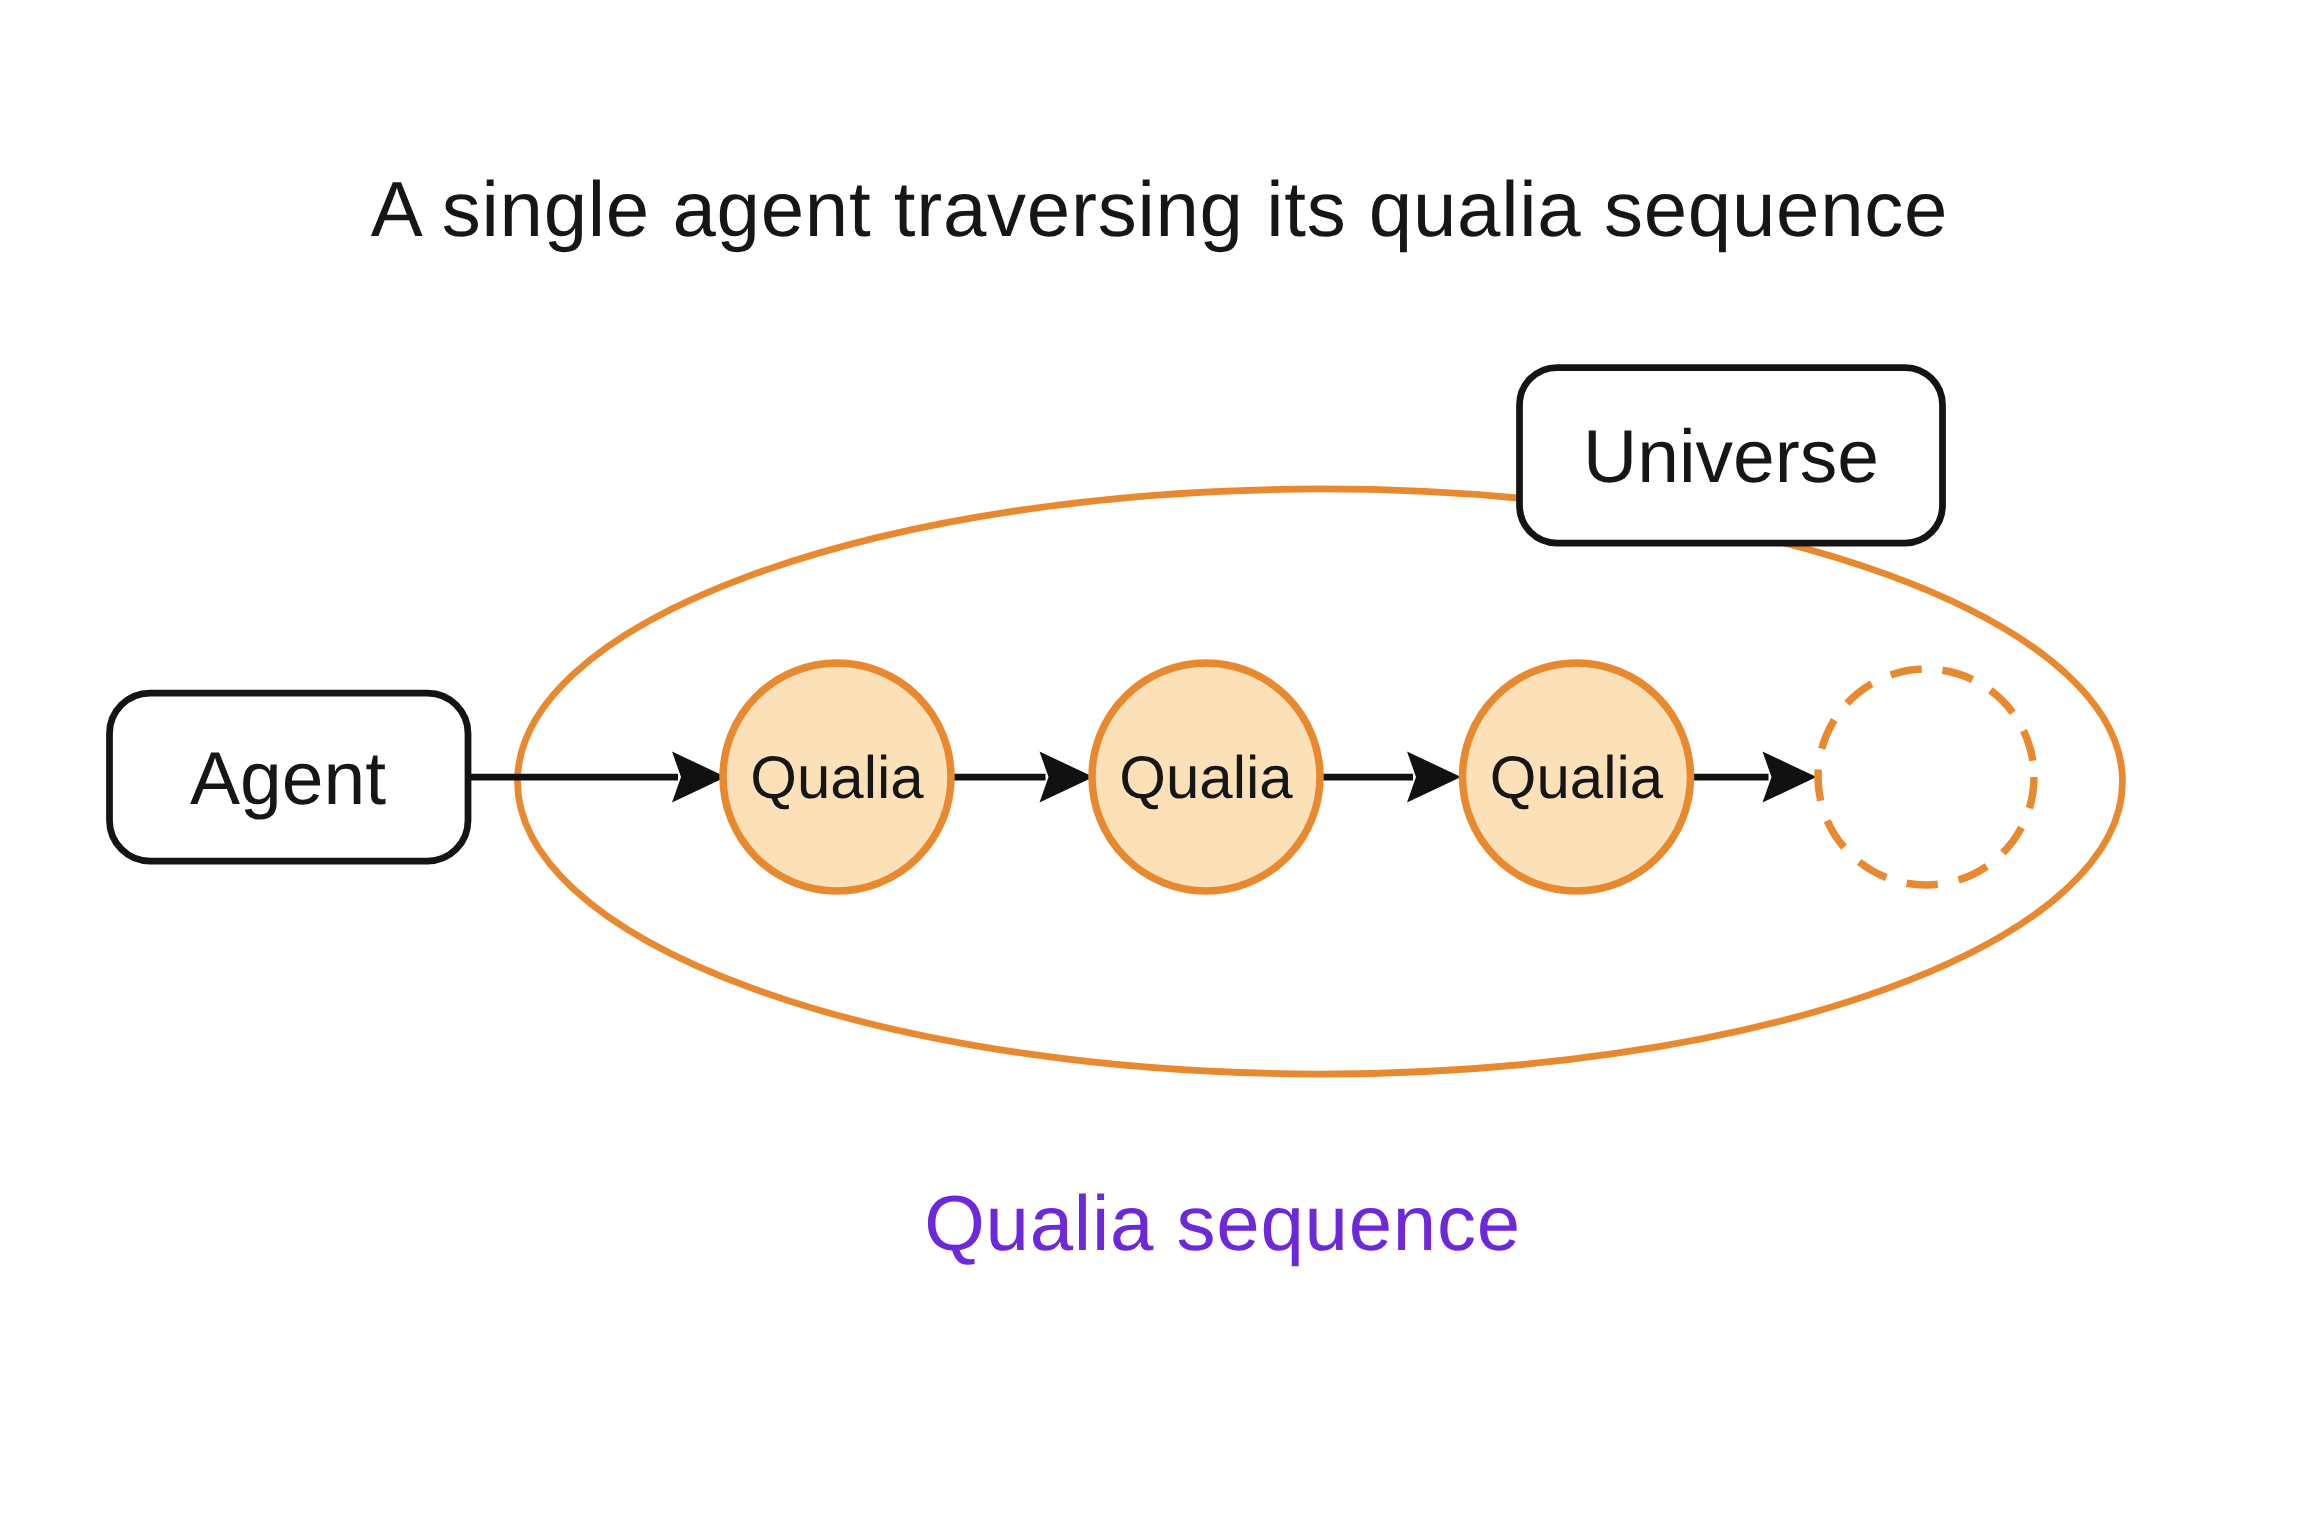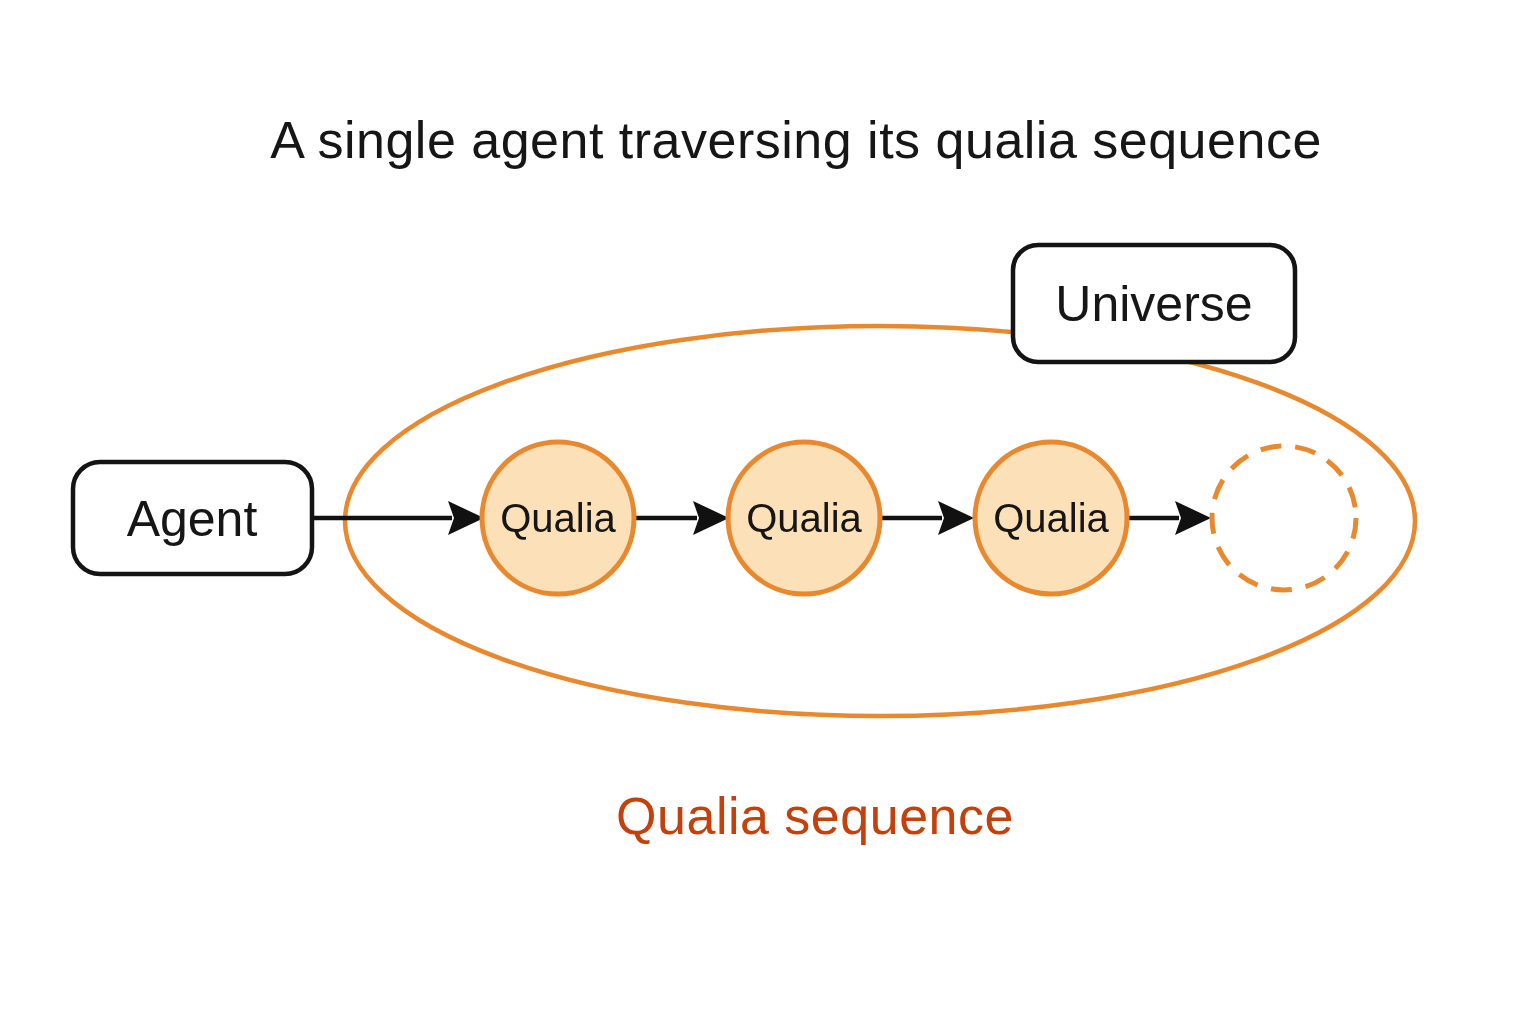--- a/index.html
+++ b/index.html
@@ -18,31 +18,30 @@
   .title {
     position: absolute;
     top: 110px;
     left: 773px;
     transform: translateX(-50%);
     white-space: nowrap;
     font-size: 52px;
     font-weight: 500;
     color: #161616;
     letter-spacing: 0.5px;
-    margin-left: 23px;
   }
   .caption {
     position: absolute;
     top: 786px;
     left: 815px;
     transform: translateX(-50%);
     white-space: nowrap;
     font-size: 52px;
     font-weight: 500;
-    color: #c2410c;
+    color: #6d28d9;
     letter-spacing: 0.5px;
   }
   svg { position: absolute; top: 0; left: 0; }
   .node-box {
     fill: #ffffff;
     stroke: #141414;
     stroke-width: 4.5;
   }
   .box-label {
     font-family: "Liberation Sans", sans-serif;

